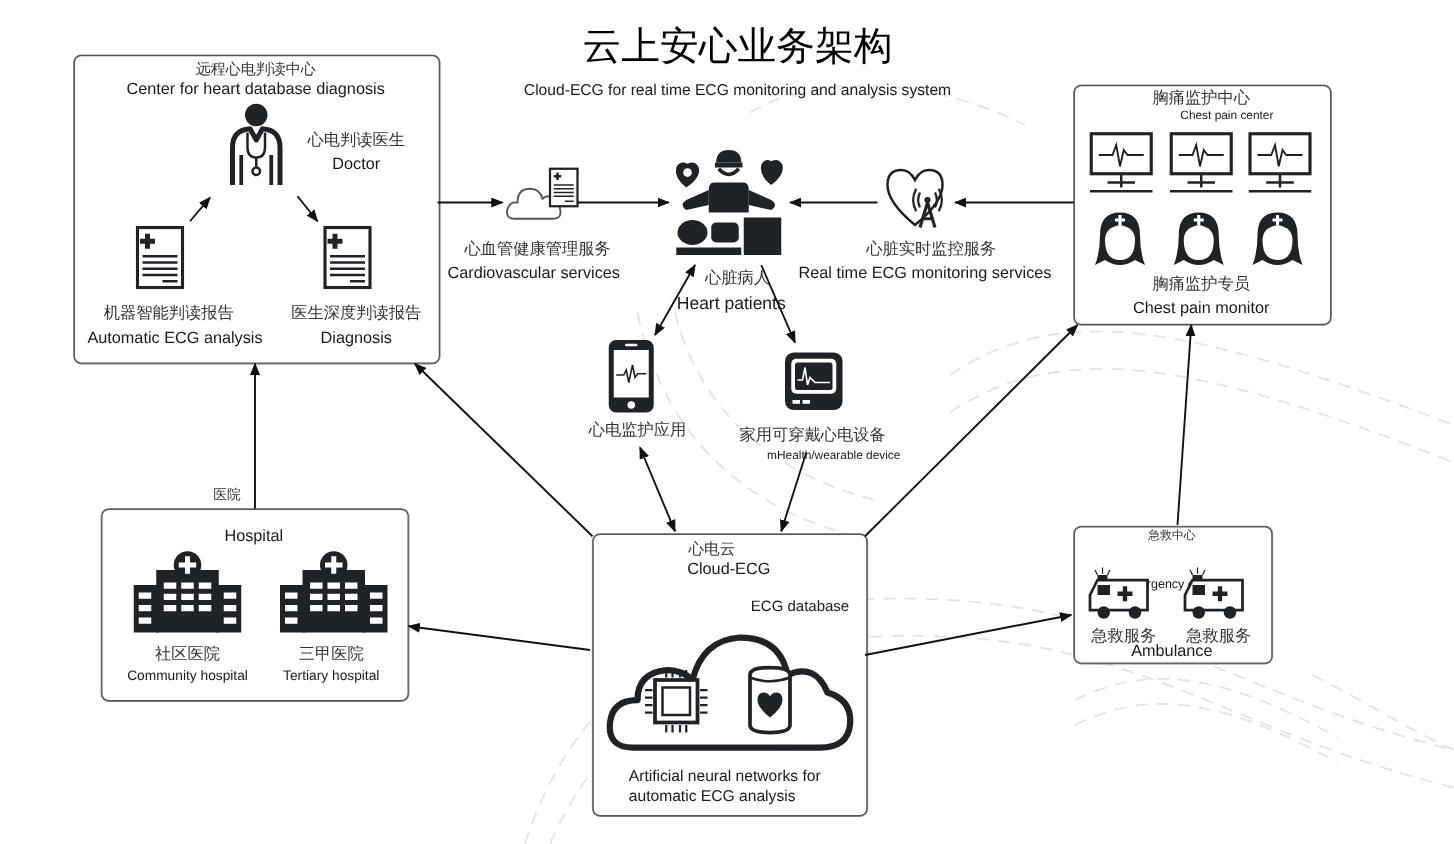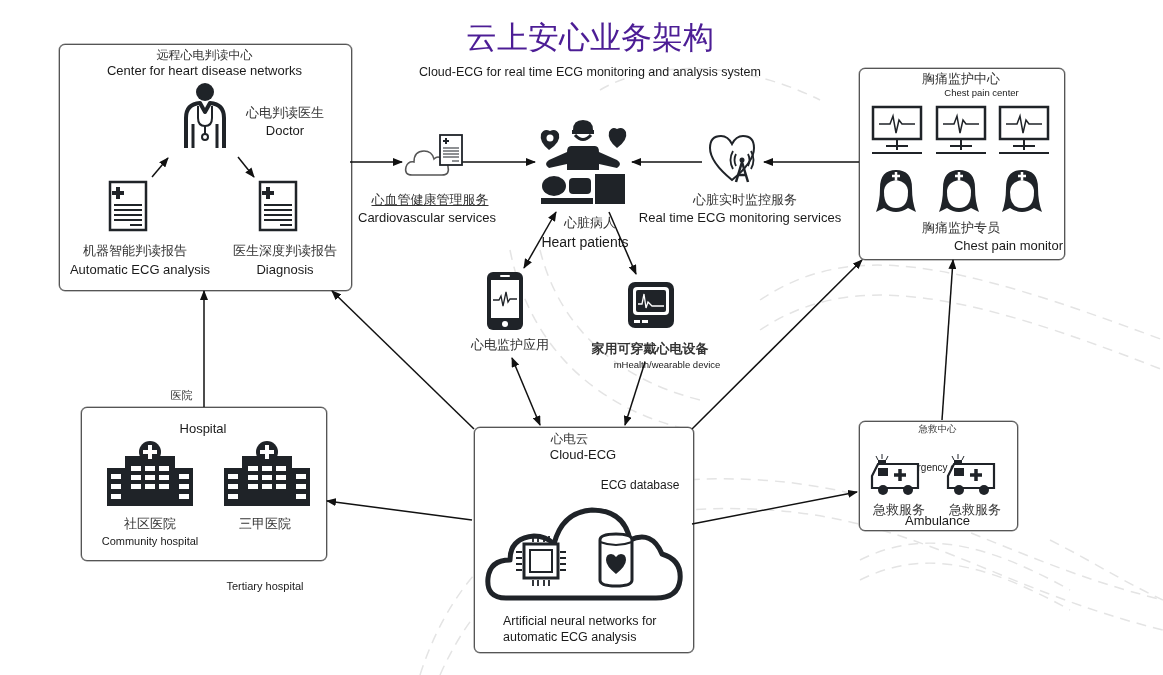--- a/index.html
+++ b/index.html
@@ -22,71 +22,71 @@
     <path d="M760 330 C 850 270, 960 290, 1163 370"></path>
     <path d="M860 560 C 920 530, 980 540, 1070 590"></path>
     <path d="M860 580 C 920 550, 980 560, 1070 610"></path>
     <path d="M1050 540 C 1090 560, 1120 580, 1163 600"></path>
     <path d="M600 90 C 650 60, 740 60, 820 100"></path>
     <path d="M540 250 C 560 330, 620 380, 700 400"></path>
     <path d="M510 250 C 530 350, 600 410, 690 430"></path>
   </g>
 </svg>
 
-<div class="t zh" style="left:420px; top:20px; width:340px; font-size:31px; color:#4c1d95;">云上安心业务架构</div>
+<div class="t zh" style="left:420px; top:20px; width:340px; font-size:31px; color:#000000;">云上安心业务架构</div>
 <div class="t" style="left:380px; top:65px; width:420px; font-size:12.5px;">Cloud-ECG for real time ECG monitoring and analysis system</div>
 
 <div class="box" style="left:59px; top:44px; width:291px; height:245px;"></div>
 <div class="t zh" style="left:59px; top:49px; width:291px; font-size:12px;">远程心电判读中心</div>
-<div class="t" style="left:59px; top:64px; width:291px; font-size:13px;">Center for heart disease networks</div>
+<div class="t" style="left:59px; top:64px; width:291px; font-size:13px;">Center for heart database diagnosis</div>
 <div class="t zh" style="left:235px; top:106px; width:100px; font-size:13px;">心电判读医生</div>
 <div class="t" style="left:235px; top:124px; width:100px; font-size:13px;">Doctor</div>
 <div class="t zh" style="left:60px; top:244px; width:150px; font-size:13px;">机器智能判读报告</div>
 <div class="t" style="left:60px; top:263px; width:160px; font-size:13px;">Automatic ECG analysis</div>
 <div class="t zh" style="left:225px; top:244px; width:120px; font-size:13px;">医生深度判读报告</div>
 <div class="t" style="left:225px; top:263px; width:120px; font-size:13px;">Diagnosis</div>
 
 <div class="box" style="left:859px; top:68px; width:204px; height:190px;"></div>
 <div class="t zh" style="left:859px; top:72px; width:204px; font-size:13px;">胸痛监护中心</div>
 <div class="t" style="left:859px; top:88px; width:245px; font-size:9.5px;">Chest pain center</div>
 <div class="t zh" style="left:859px; top:221px; width:204px; font-size:13px;">胸痛监护专员</div>
-<div class="t" style="left:859px; top:239px; width:204px; font-size:13px;text-align:right;">Chest pain monitor</div>
+<div class="t" style="left:859px; top:239px; width:204px; font-size:13px;">Chest pain monitor</div>
 
 <div class="box" style="left:81px; top:407px; width:244px; height:152px;"></div>
 <div class="t zh" style="left:81px; top:390px; width:201px; font-size:11px;">医院</div>
 <div class="t" style="left:81px; top:422px; width:244px; font-size:13px;">Hospital</div>
 <div class="t zh" style="left:90px; top:517px; width:120px; font-size:13px;">社区医院</div>
 <div class="t" style="left:90px; top:535px; width:120px; font-size:11px;">Community hospital</div>
 <div class="t zh" style="left:210px; top:517px; width:110px; font-size:13px;">三甲医院</div>
-<div class="t" style="left:210px; top:535px; width:110px; font-size:11px;margin-top:45px;">Tertiary hospital</div>
+<div class="t" style="left:210px; top:535px; width:110px; font-size:11px;">Tertiary hospital</div>
 
 <div class="box" style="left:474px; top:427px; width:218px; height:224px;"></div>
 <div class="t zh" style="left:474px; top:432px; width:191px; font-size:12.5px;">心电云</div>
 <div class="t" style="left:474px; top:448px; width:218px; font-size:13px;">Cloud-ECG</div>
 <div class="t" style="left:590px; top:479px; width:100px; font-size:12px; text-align:center;">ECG database</div>
 <div class="t zh" style="left:512px; top:587px; width:70px; font-size:12.5px;">心电神算</div>
 <div class="t zh" style="left:583px; top:587px; width:80px; font-size:12.5px;">心电数据库</div>
 <div class="t" style="left:503px; top:614px; font-size:12.5px; text-align:left;">Artificial neural networks for</div>
 <div class="t" style="left:503px; top:630px; font-size:12.5px; text-align:left;">automatic ECG analysis</div>
 
 <div class="box" style="left:859px; top:421px; width:157px; height:108px;"></div>
 <div class="t zh" style="left:859px; top:424px; width:157px; font-size:9.5px;">急救中心</div>
 <div class="t" style="left:859px; top:436px; width:157px; font-size:10px;margin-top:26px;">Emergency center</div>
 <div class="t zh" style="left:862px; top:503px; width:74px; font-size:13px;">急救服务</div>
 <div class="t zh" style="left:938px; top:503px; width:74px; font-size:13px;">急救服务</div>
 <div class="t" style="left:859px; top:514px; width:157px; font-size:13px;">Ambulance</div>
 
-<div class="t zh" style="left:355px; top:193px; width:150px; font-size:13px;text-decoration:underline;">心血管健康管理服务</div>
+<div class="t zh" style="left:355px; top:193px; width:150px; font-size:13px;">心血管健康管理服务</div>
 <div class="t" style="left:342px; top:211px; width:170px; font-size:13px;">Cardiovascular services</div>
 <div class="t zh" style="left:545px; top:216px; width:90px; font-size:13px;">心脏病人</div>
 <div class="t" style="left:525px; top:234px; width:120px; font-size:14px;">Heart patients</div>
 <div class="t zh" style="left:670px; top:193px; width:150px; font-size:13px;">心脏实时监控服务</div>
 <div class="t" style="left:625px; top:211px; width:230px; font-size:13px;">Real time ECG monitoring services</div>
 <div class="t zh" style="left:455px; top:338px; width:110px; font-size:13px;">心电监护应用</div>
-<div class="t zh" style="left:580px; top:342px; width:140px; font-size:13px;font-weight:bold;">家用可穿戴心电设备</div>
+<div class="t zh" style="left:580px; top:342px; width:140px; font-size:13px;">家用可穿戴心电设备</div>
 <div class="t" style="left:602px; top:360px; width:130px; font-size:9.5px;">mHealth/wearable device</div>
 
 <svg class="layer" width="1163" height="675">
   <defs>
     <marker id="ah" markerWidth="10" markerHeight="8" refX="9" refY="4" orient="auto" markerUnits="userSpaceOnUse">
       <path d="M0,0 L10,4 L0,8 z" fill="#111"></path>
     </marker>
     <marker id="ahs" markerWidth="10" markerHeight="8" refX="1" refY="4" orient="auto" markerUnits="userSpaceOnUse">
       <path d="M10,0 L0,4 L10,8 z" fill="#111"></path>
     </marker>

